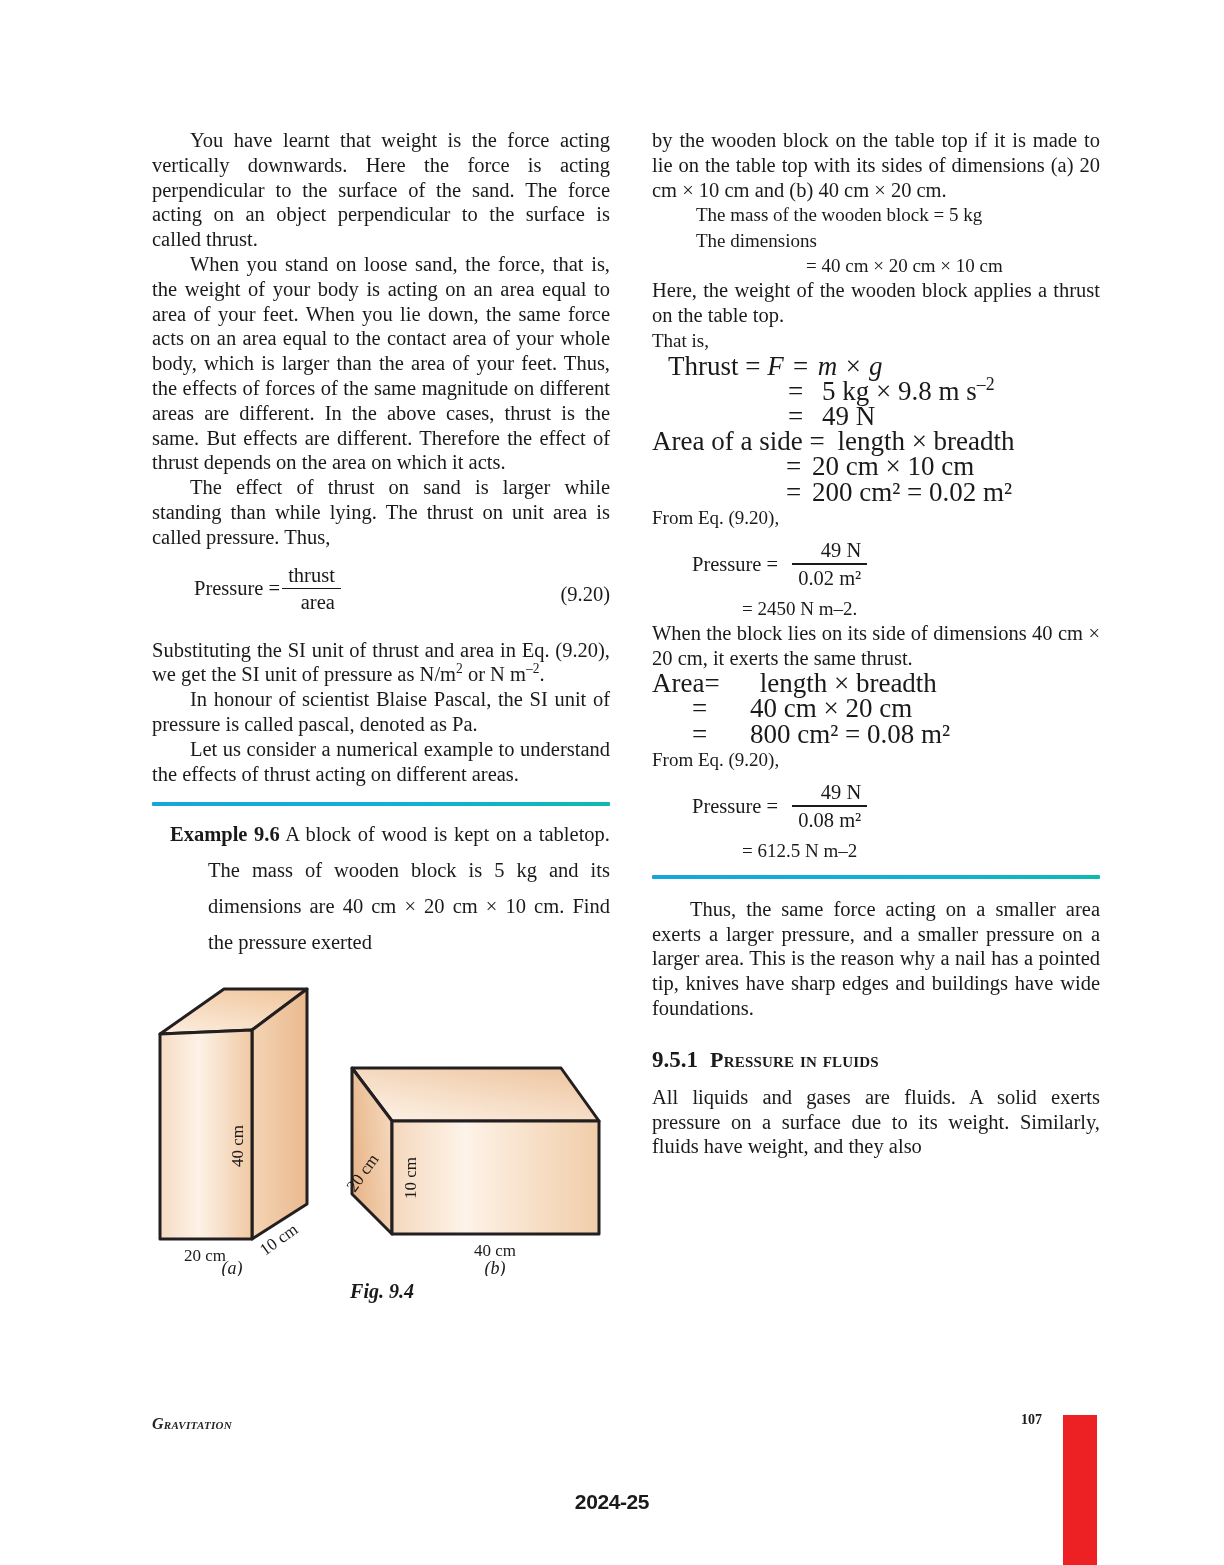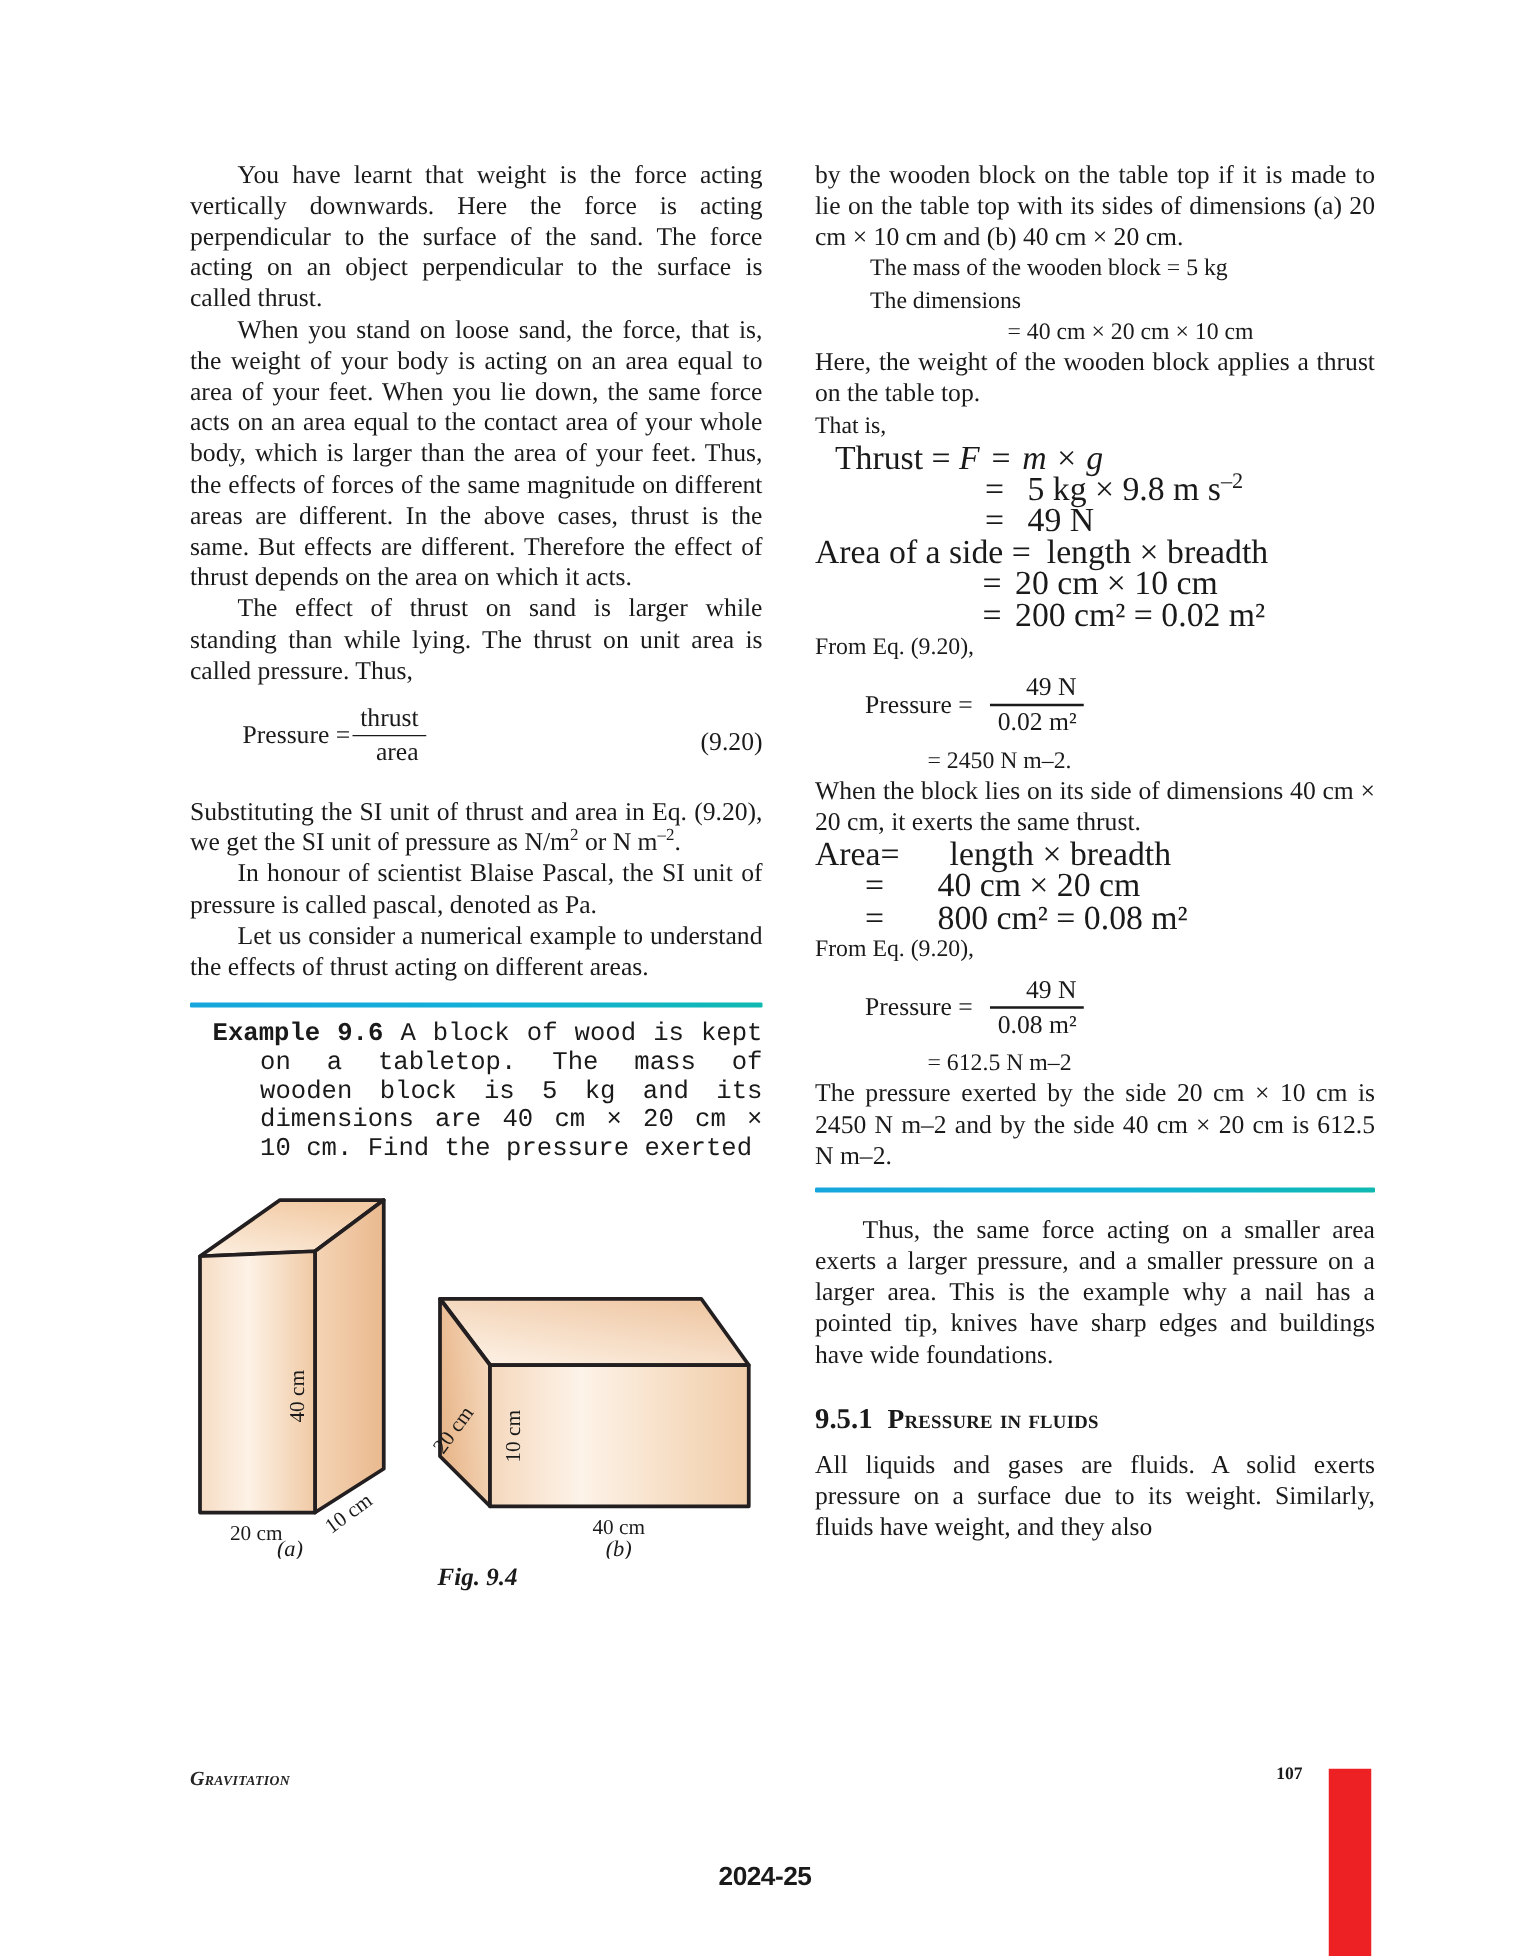--- a/index.html
+++ b/index.html
@@ -83,25 +83,24 @@
     border-radius: 1px;
   }
 
   
   .example {
     margin-top: 16px;
   }
   .example-text {
     margin: 10px 0 0 0;
     font-size: 20.5px;
-    line-height: 23px;
+    line-height: 36px;
     padding-left: 56px;
     text-indent: -38px;
     text-align: justify;
-    font-family: Liberation Mono, monospace;
   }
   .example-text b { font-weight: bold; }
 
   
   .figure {
     position: relative;
     margin-top: 16px;
     width: 460px;
     height: 330px;
   }
@@ -387,25 +386,24 @@
       <span class="lead">Pressure =</span>
       <span class="frac">
         <span class="num">49 N</span>
         <span class="bar"></span>
         <span class="den">0.08 m²</span>
       </span>
     </div>
 
     <div class="line" style="padding-left:90px;margin-top:6px;">= 612.5 N m–2</div>
 
-    <p class="line-just" style="margin:0;">The pressure exerted by the side 20 cm × 10 cm is 2450 N m–2 and by the side 40 cm × 20 cm is 612.5 N m–2.</p>
 
     <div class="rule-teal" style="margin-top:12px;"></div>
 
-    <p class="body" style="margin-top:18px;">Thus, the same force acting on a smaller area exerts a larger pressure, and a smaller pressure on a larger area. This is the example why a nail has a pointed tip, knives have sharp edges and buildings have wide foundations.</p>
+    <p class="body" style="margin-top:18px;">Thus, the same force acting on a smaller area exerts a larger pressure, and a smaller pressure on a larger area. This is the reason why a nail has a pointed tip, knives have sharp edges and buildings have wide foundations.</p>
 
     <div class="section-head">
       <span class="num">9.5.1</span><span class="ttl">Pressure in fluids</span>
     </div>
 
     <p class="body noindent">All liquids and gases are fluids. A solid exerts pressure on a surface due to its weight. Similarly, fluids have weight, and they also</p>
   </div>
 
   <div class="footer-chapter">Gravitation</div>
   <div class="footer-pageno">107</div>

